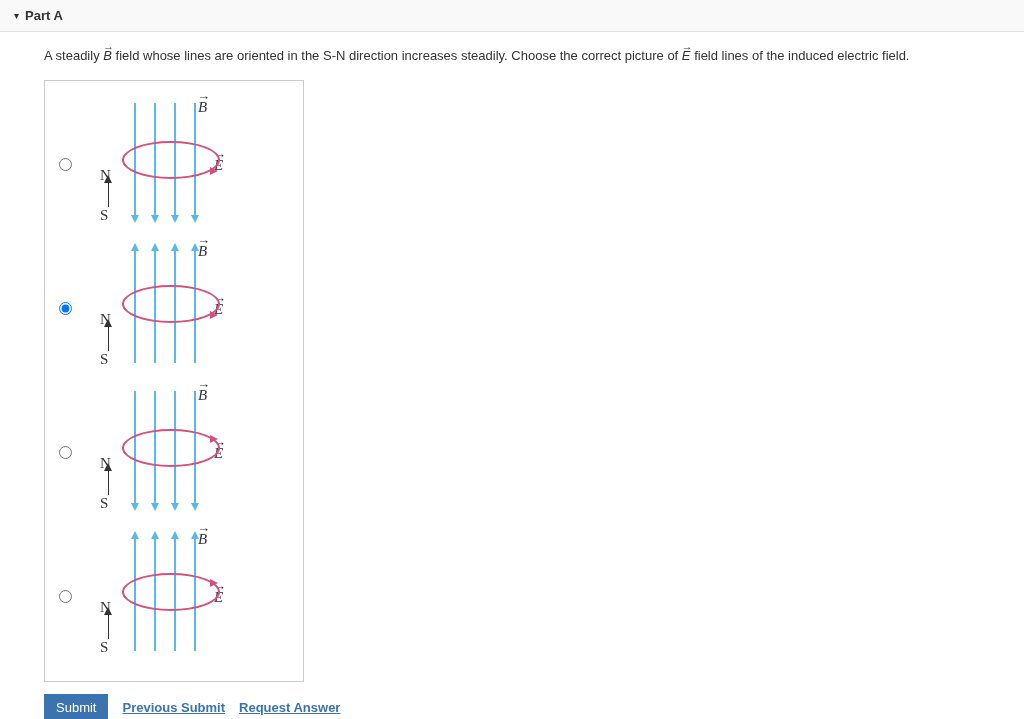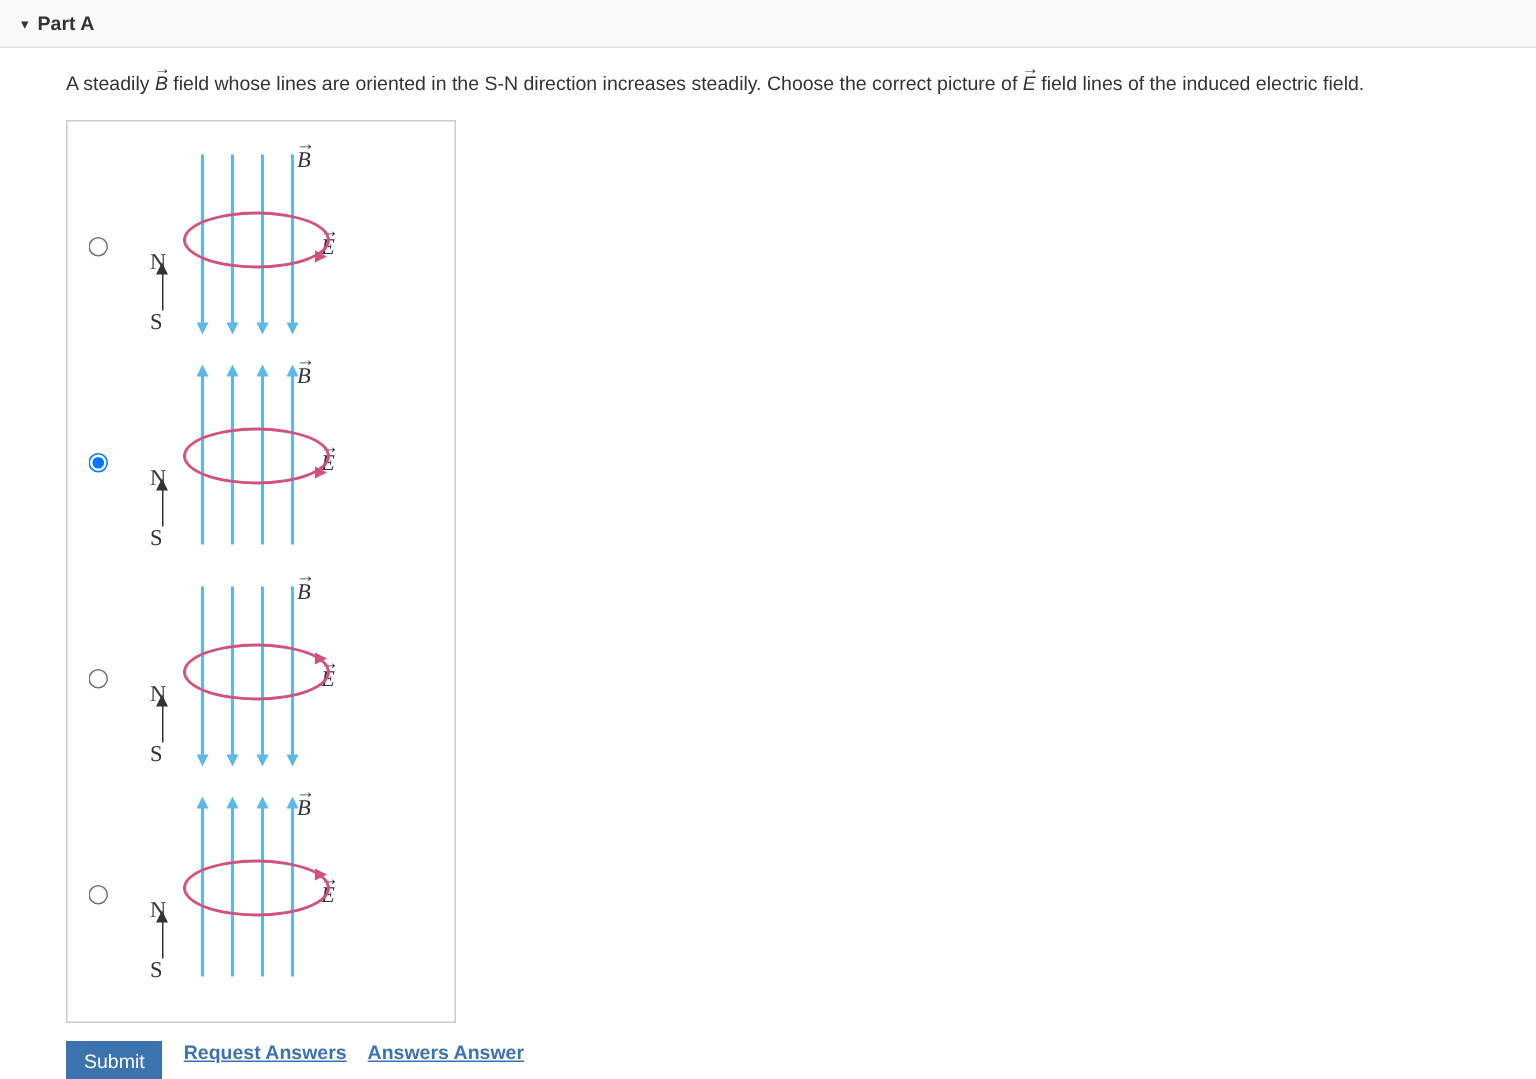--- a/index.html
+++ b/index.html
@@ -22,21 +22,21 @@
   .compass-line { position: absolute; left: 22px; top: 84px; height: 28px; width: 1px; background: #333; }
   .compass-arrow { position: absolute; left: 18px; top: 80px; width: 9px; height: 9px; }
   .compass-arrow::before { content: ""; position: absolute; left: 0; top: 0; border-left: 4.5px solid transparent; border-right: 4.5px solid transparent; border-bottom: 8px solid #333; }
   .fieldline { position: absolute; width: 2px; background: #5bb8e8; }
   .ellipse { position: absolute; border: 2px solid #d2527f; border-radius: 50%; width: 98px; height: 38px; left: 36px; top: 46px; }
   .arrowhead-up, .arrowhead-down { position: absolute; width: 0; height: 0; border-left: 4px solid transparent; border-right: 4px solid transparent; }
   .arrowhead-up { border-bottom: 8px solid #5bb8e8; }
   .arrowhead-down { border-top: 8px solid #5bb8e8; }
   .e-arrow-r, .e-arrow-l { position: absolute; width: 0; height: 0; border-top: 4px solid transparent; border-bottom: 4px solid transparent; }
   .e-arrow-r { border-left: 8px solid #d2527f; }
-  .actions { margin-top: 12px; display: flex; align-items: flex-start; gap: 14px; }
+  .actions { margin-top: 12px; display: flex; align-items: center; gap: 14px; }
   .btn-submit { background: #3b73af; color: #fff; border: none; padding: 6px 12px; font-size: 13px; cursor: pointer; }
   .link { color: #3b73af; text-decoration: underline; font-size: 13px; cursor: pointer; font-weight: bold; }
 </style>
 </head>
 <body>
 
 <div class="part-header">
   <span class="toggle">▾</span>
   <span class="title">Part A</span>
 </div>
@@ -134,17 +134,17 @@
           <div class="fieldline" style="left: 108px; top: 8px; height: 116px;"></div>
           <div class="arrowhead-up" style="top: 4px; left: 105px;"></div>
           <div class="ellipse"></div>
           <div class="e-arrow-r" style="left: 124px; top: 52px;"></div>
         </div>
       </div>
     </div>
 
   <div class="actions">
     <button class="btn-submit">Submit</button>
-    <a class="link">Request Answers</a>
-    <a class="link">Answers Answer</a>
+    <a class="link">Previous Submit</a>
+    <a class="link">Request Answer</a>
   </div>
 
 </div>
 
 </body></html>

